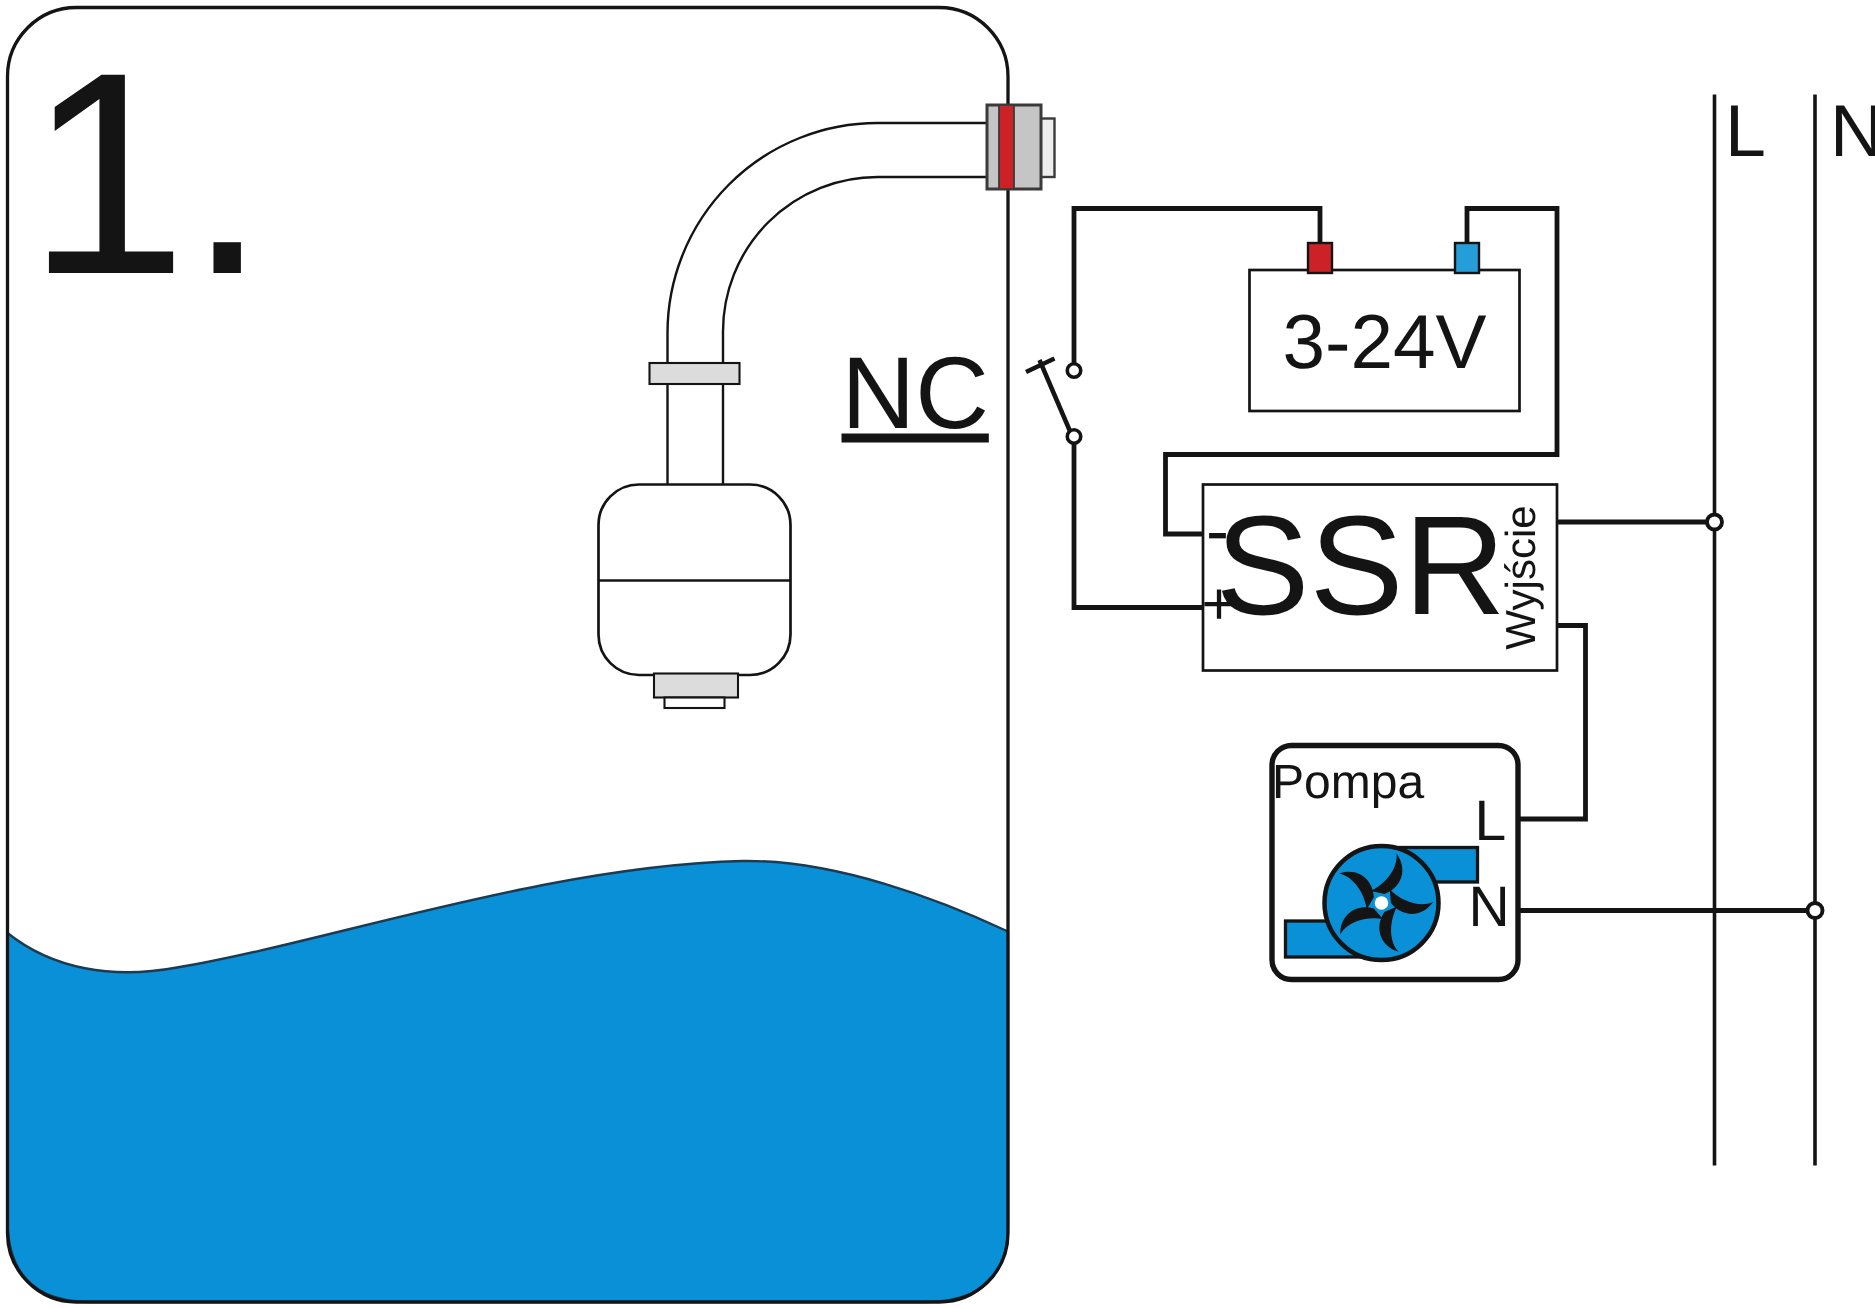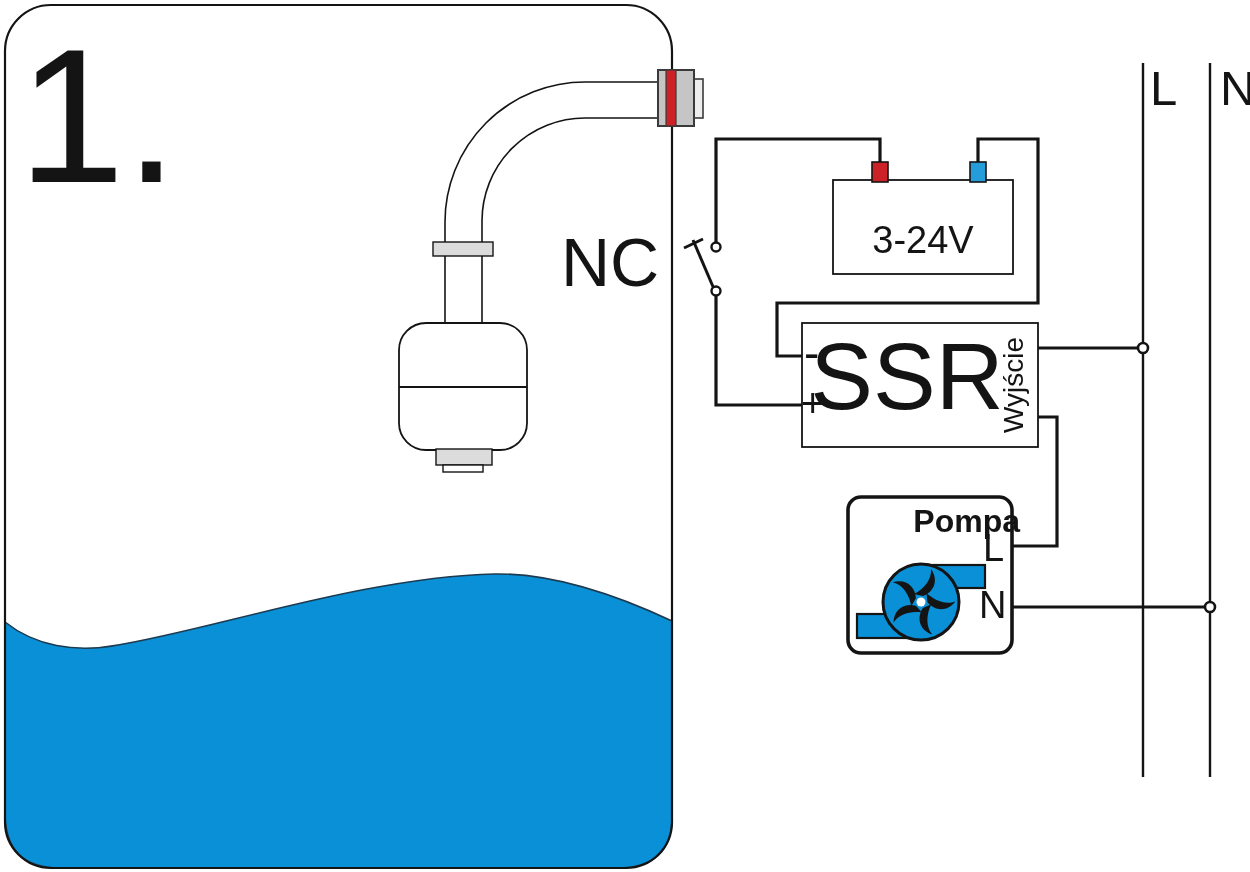--- a/index.html
+++ b/index.html
@@ -3,30 +3,30 @@
 <meta charset="utf-8">
 <style>
   html,body{margin:0;padding:0;background:#ffffff;}
   .canvas{
     position:relative;width:1250px;height:872px;background:#ffffff;overflow:hidden;
     font-family:"Liberation Sans","DejaVu Sans",sans-serif;color:#141414;
   }
   .canvas svg{position:absolute;left:0;top:0;}
   .lbl{position:absolute;line-height:1;white-space:nowrap;color:#141414;}
   .fig-number{left:18px;top:20px;font-size:192px;}
-  .nc-label{left:561px;top:228px;font-size:68px;}
-  .psu-box{position:absolute;left:833px;top:180px;width:180px;height:121px;
-    display:flex;align-items:center;justify-content:center;font-size:38px;}
+  .nc-label{left:561px;top:228px;font-size:68px;text-decoration:underline;}
+  .psu-box{position:absolute;left:833px;top:180px;width:180px;height:94px;
+    display:flex;align-items:center;justify-content:center;font-size:51px;}
   .ssr-box{position:absolute;left:802px;top:323px;width:236px;height:108px;
     display:flex;align-items:center;justify-content:center;font-size:94px;padding-right:26px;box-sizing:border-box;}
   .ssr-minus{left:804px;top:330px;font-size:46px;}
   .ssr-plus{left:801px;top:383px;font-size:40px;}
   .ssr-output{left:954px;top:371px;width:120px;height:28px;text-align:center;
     transform:rotate(-90deg);font-size:28px;}
-  .pump-title{left:848px;top:505px;width:150px;text-align:right;font-size:32px;font-weight:bold;margin-left:22px;}
+  .pump-title{left:848px;top:505px;width:150px;text-align:left;font-size:32px;font-weight:normal;}
   .pump-l{left:983px;top:529px;font-size:38px;}
   .pump-n{left:979px;top:586px;font-size:38px;}
   .mains-l{left:1150px;top:64px;font-size:49px;}
   .mains-n{left:1220px;top:64px;font-size:49px;}
 </style>
 </head>
 <body>
 
 <div class="canvas">
 

